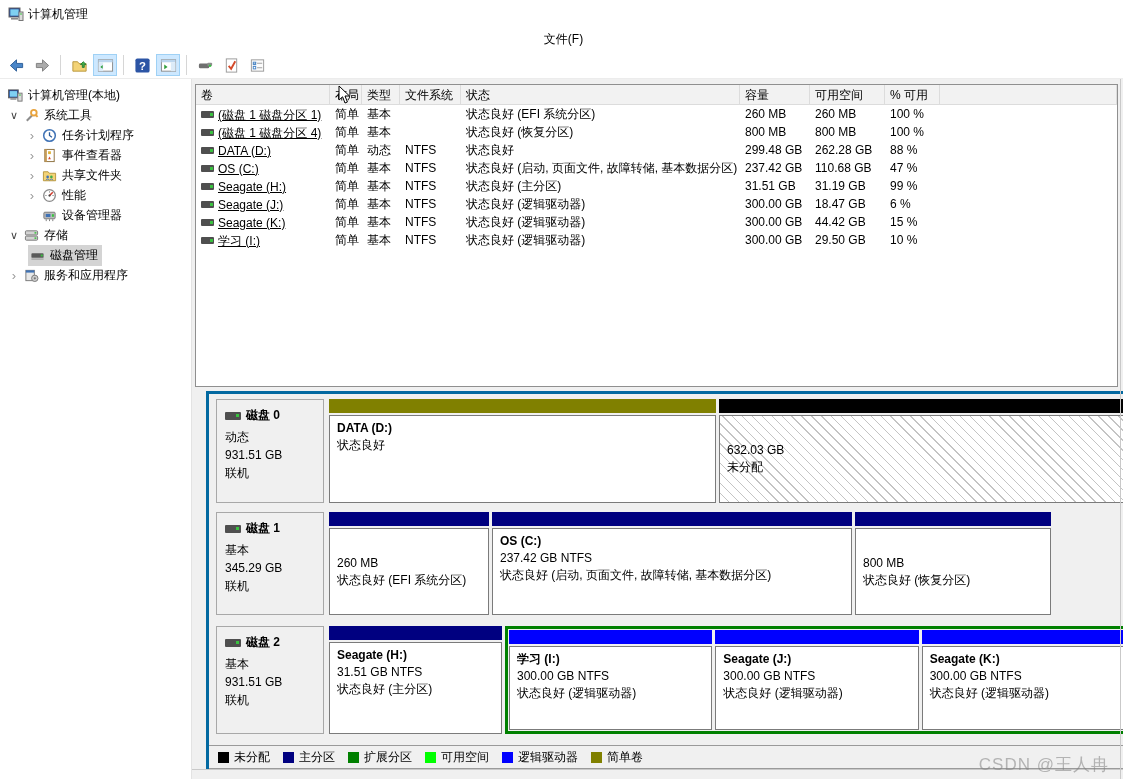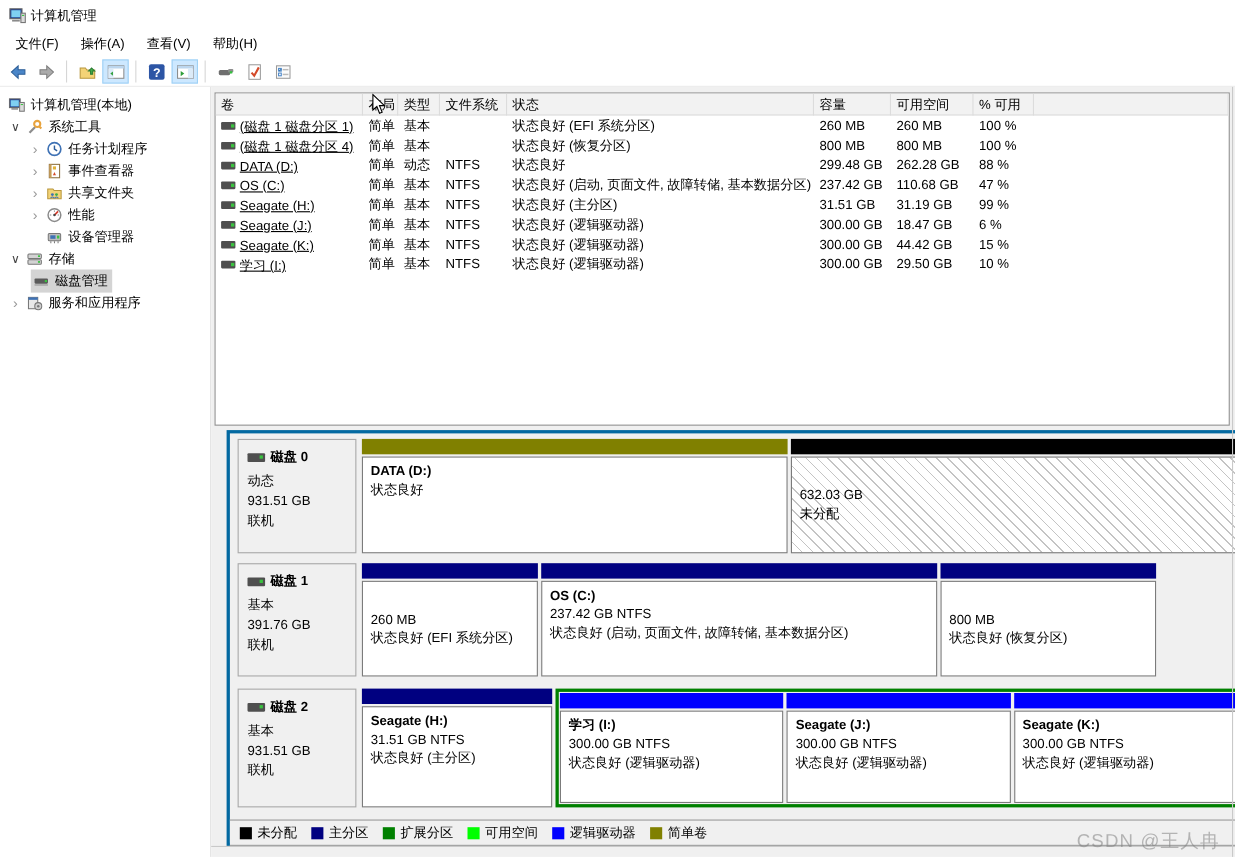--- a/index.html
+++ b/index.html
@@ -2,21 +2,21 @@
 <html><head>
 <meta charset="utf-8">
 <style>
   * { margin:0; padding:0; box-sizing:border-box; }
   html,body { width:1123px; height:779px; overflow:hidden; }
   body { font-family:"Liberation Sans","DejaVu Sans",sans-serif; font-size:12px; color:#000; background:#fff; position:relative; }
 
   
   .titlebar { position:absolute; left:0; top:0; width:100%; height:28px; background:#fff; display:flex; align-items:center; padding-left:8px; gap:4px; }
   .titlebar .t-ic { width:16px; height:16px; display:inline-block; }
-  .menubar { position:absolute; left:0; top:28px; width:100%; height:24px; background:#fff; display:flex; align-items:center; padding-left:4px; }
+  .menubar { position:absolute; left:0; top:28px; width:100%; height:24px; background:#fff; display:flex; align-items:center; padding-left:4px;flex-direction:column; }
   .menu-item { padding:3px 10px; cursor:default; }
   .toolbar { position:absolute; left:0; top:52px; width:100%; height:27px; background:#fff; display:flex; align-items:center; padding-left:4px; gap:2px; border-bottom:1px solid #ececec; }
   .tb-btn { width:24px; height:22px; display:flex; align-items:center; justify-content:center; border:1px solid transparent; }
   .tb-btn.active { background:#cde8ff; border-color:#9fd1f5; }
   .tb-ic { width:17px; height:17px; display:inline-block; }
   .tb-ic svg { width:100%; height:100%; }
   .tb-sep { width:1px; height:20px; background:#d6d6d6; margin:0 4px; }
 
   
   .sidebar { position:absolute; left:0; top:79px; width:192px; bottom:0; background:#fff; border-right:1px solid #e3e3e3; padding-top:6px; }
@@ -443,21 +443,21 @@
             </div>
           </div>
         </div>
         <div class="disk-row">
           <div class="disk-info">
             <div class="disk-name">
               <span class="disk-ic"></span>
               <span>磁盘 1</span>
             </div>
             <div class="disk-line">基本</div>
-            <div class="disk-line">391.76 GB</div>
+            <div class="disk-line">345.29 GB</div>
             <div class="disk-line">联机</div>
           </div>
           <div class="seg-area">
             <div class="pseg" style="width: 160px;">
               <div class="pbar" style="background: rgb(0, 0, 128);"></div>
               <div class="pbody centered">
                 <div class="pline">260 MB</div>
                 <div class="pline">状态良好 (EFI 系统分区)</div>
               </div>
             </div>

